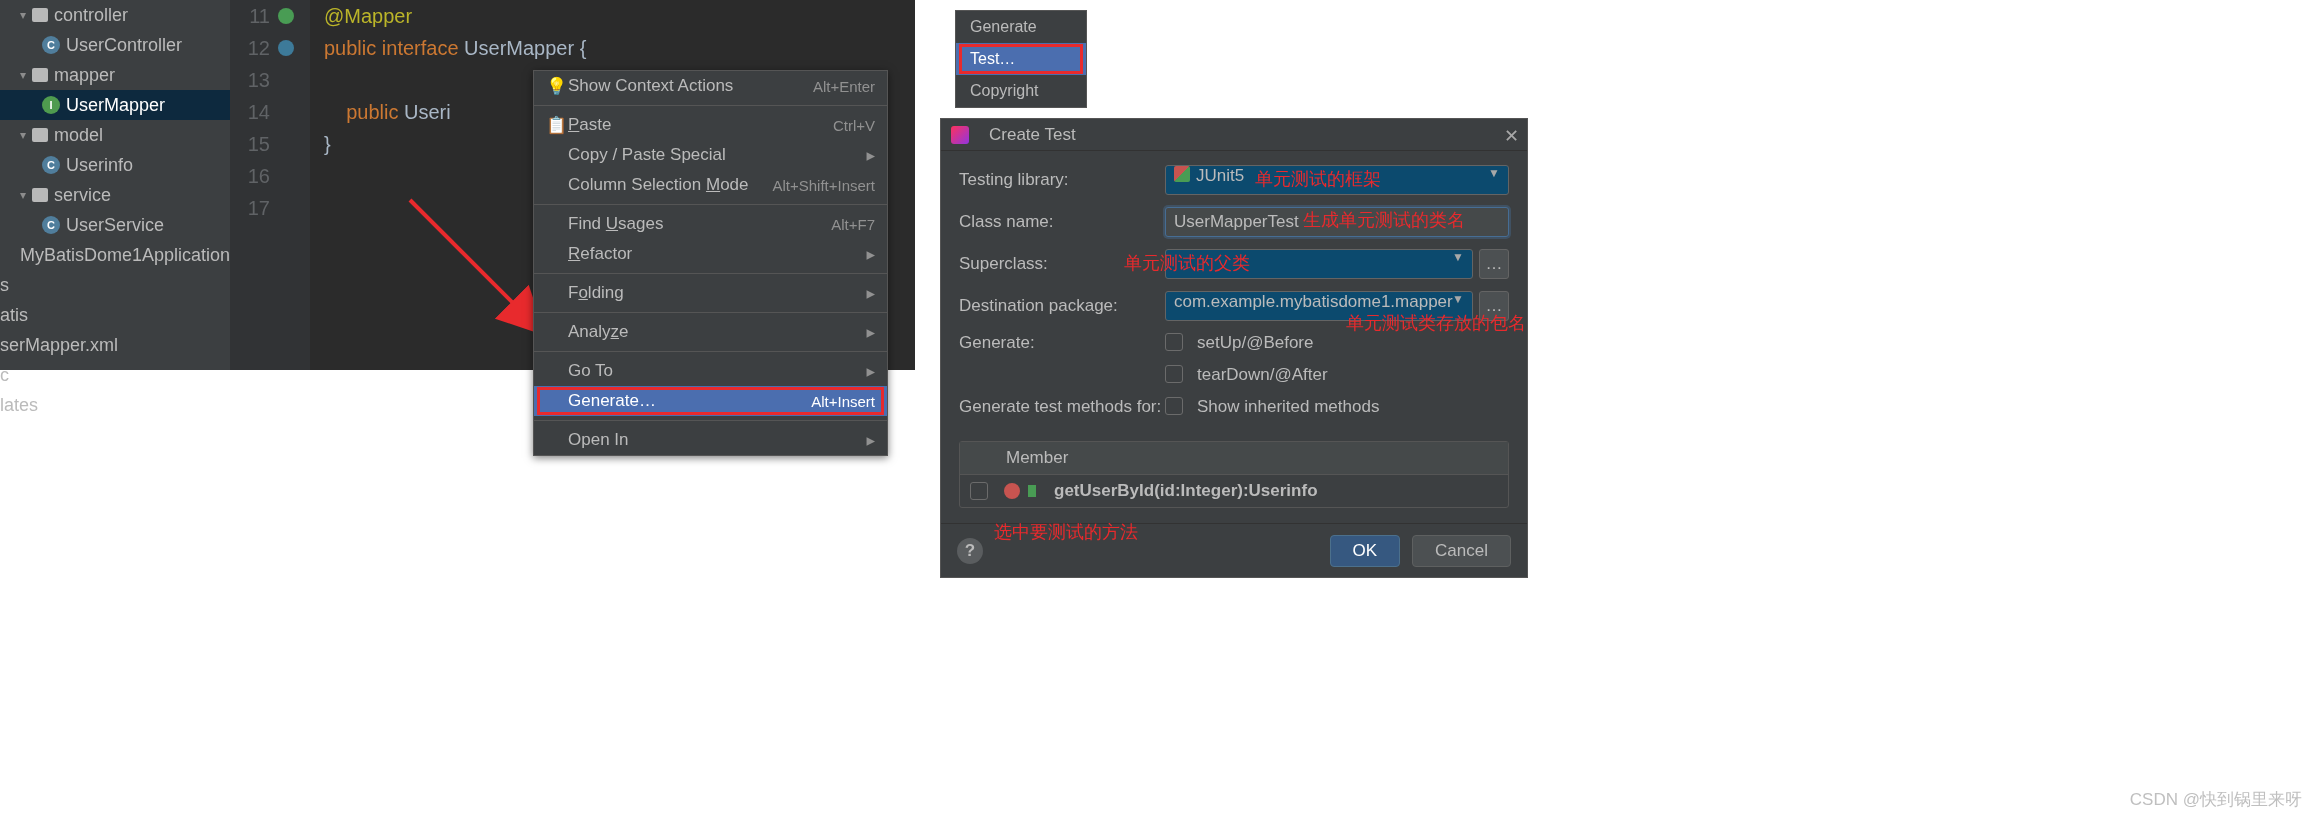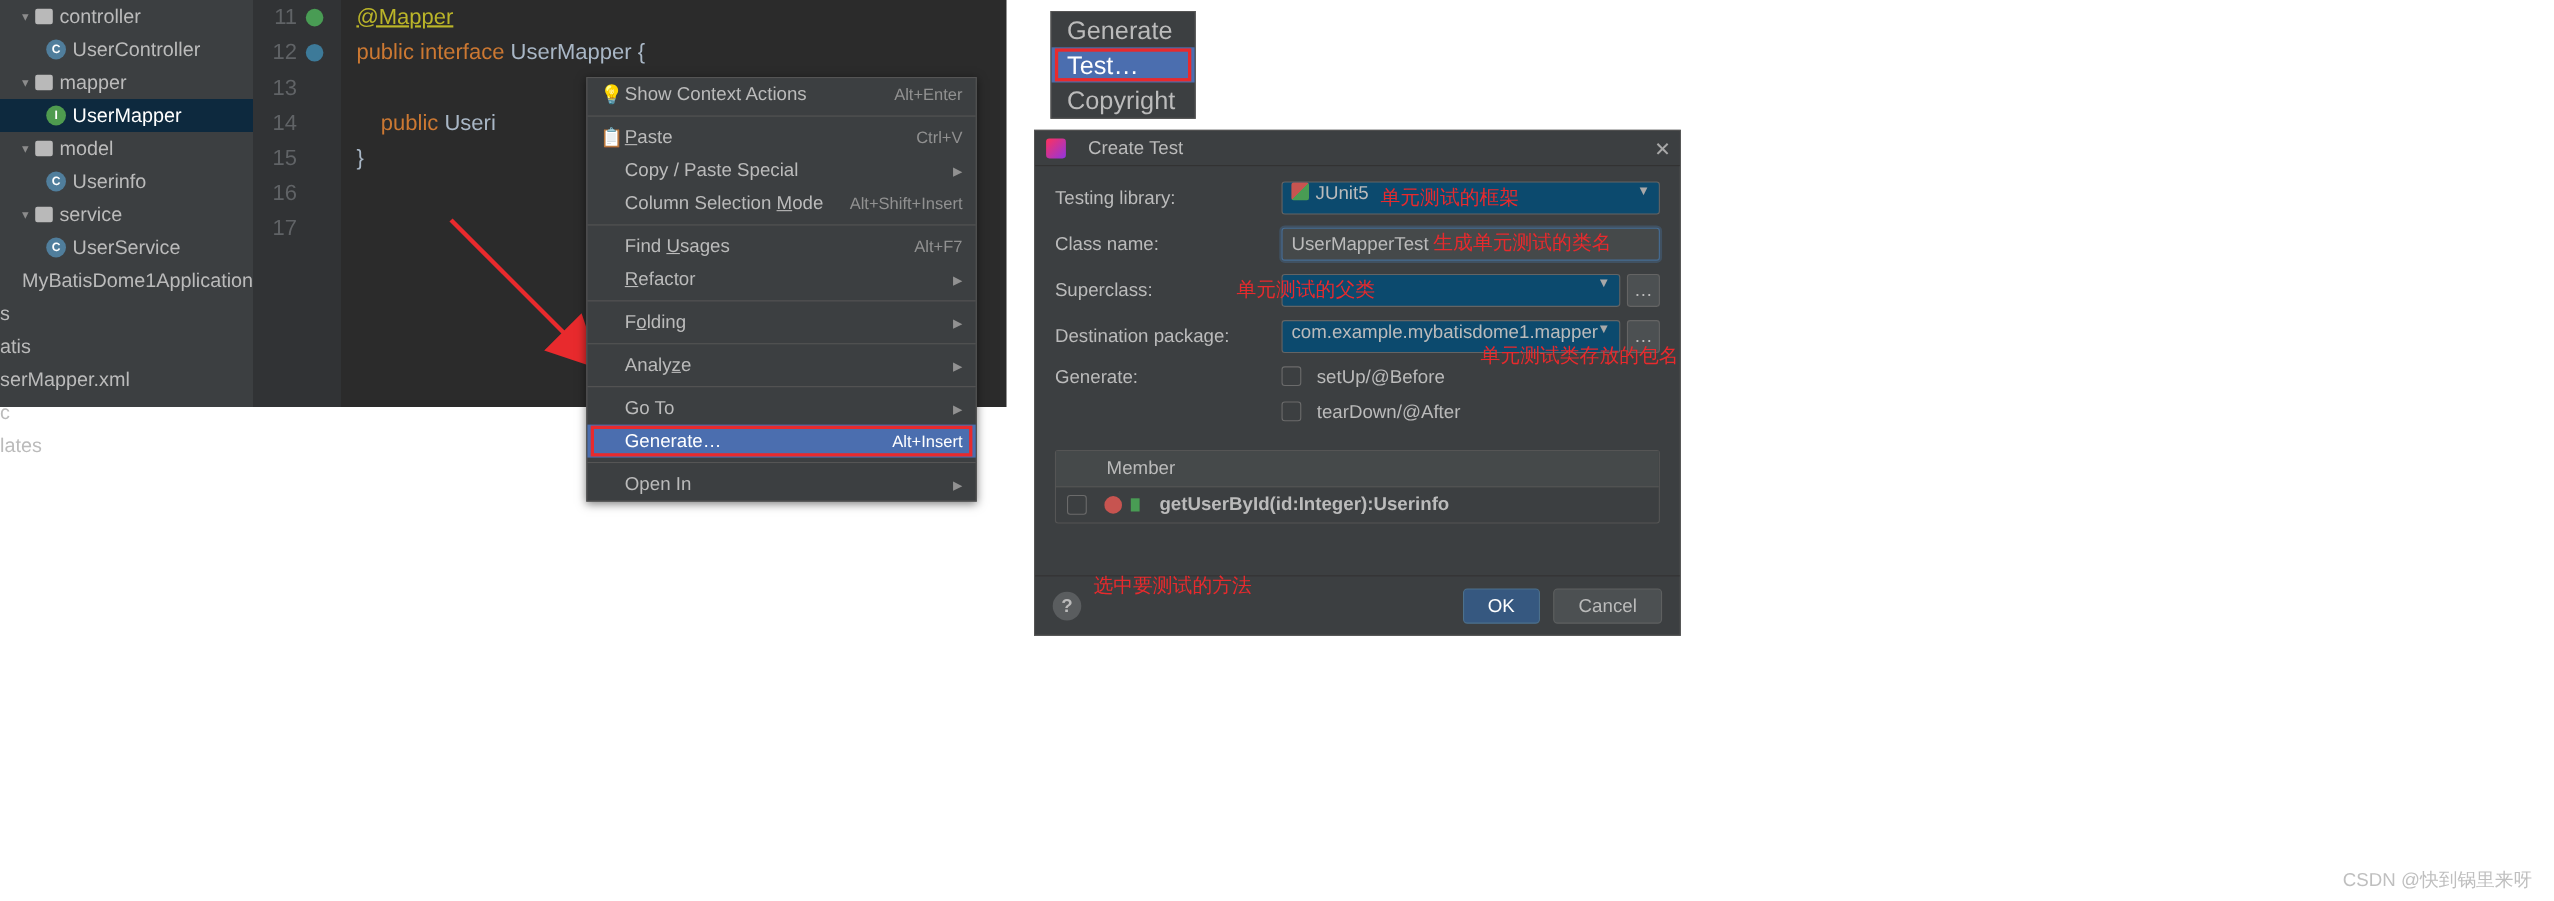--- a/index.html
+++ b/index.html
@@ -20,21 +20,21 @@
 
 .editor { position: absolute; left: 230px; top: 0; width: 685px; height: 370px; background: #2B2B2B; }
 .gutter { position: absolute; left: 0; top: 0; width: 80px; height: 100%; background: #313335; }
 .line { display: flex; align-items: center; height: 32px; font-family: Consolas, monospace; font-size: 20px; }
 .ln { width: 44px; text-align: right; color: #606366; padding-right: 4px; }
 .gic { width: 24px; display: flex; justify-content: center; }
 .gic-green { width: 16px; height: 16px; background: #499C54; border-radius: 50%; }
 .gic-blue { width: 16px; height: 16px; background: #3D7A99; border-radius: 50%; }
 .code { position: absolute; left: 94px; top: 0; font-family: Consolas, monospace; font-size: 20px; }
 .cl { height: 32px; display: flex; align-items: center; white-space: pre; }
-.tok-anno { color: #BBB529; text-decoration: underline; }
+.tok-anno { color: #BBB529; }
 .tok-kw { color: #CC7832; }
 .tok-type { color: #A9B7C6; }
 .tok-comment { color: #808080; }
 
 
 .ctx { position: absolute; left: 533px; top: 70px; width: 355px; background: #3C3F41; border: 1px solid #555; box-shadow: 0 2px 8px rgba(0,0,0,.5); font-size: 17px; color: #BBBBBB; }
 .ctx-row { display: flex; align-items: center; height: 30px; padding: 0 12px; position: relative; }
 .ctx-row.sel { background: #4B6EAF; color: #fff; }
 .ctx-ic { width: 22px; }
 .ctx-label { flex: 1; }
@@ -42,21 +42,21 @@
 .ctx-arrow { color: #919191; }
 .ctx-sep { height: 1px; background: #555; margin: 4px 0; }
 .bulb { color: #E8BA36; }
 .redbox { position: absolute; left: 3px; right: 3px; top: 1px; bottom: 1px; border: 3px solid #E82A2D; pointer-events: none; }
 .ul { text-decoration: underline; }
 
 
 .arrow-svg { position: absolute; left: 400px; top: 190px; pointer-events: none; }
 
 
-.gen-popup { position: absolute; left: 955px; top: 10px; width: 132px; background: #3C3F41; border: 1px solid #555; font-size: 23px; color: #BBBBBB; }
+.gen-popup { position: absolute; left: 955px; top: 10px; width: 132px; background: #3C3F41; border: 1px solid #555; font-size: 16px; color: #BBBBBB; }
 .gen-row { height: 32px; display: flex; align-items: center; padding: 0 14px; position: relative; }
 .gen-row.sel { background: #4B6EAF; color: #fff; }
 
 
 .dlg { position: absolute; left: 940px; top: 118px; width: 588px; height: 460px; background: #3C3F41; border: 1px solid #555; color: #BBBBBB; font-size: 17px; }
 .dlg-title { height: 32px; background: #3C3F41; border-bottom: 1px solid #323232; display: flex; align-items: center; padding: 0 10px; gap: 20px; }
 .dlg-close { position: absolute; right: 8px; top: 6px; color: #A8A8A8; font-size: 18px; cursor: pointer; }
 .dlg-body { padding: 14px 18px; }
 .form-row { display: flex; align-items: center; margin-bottom: 12px; }
 .form-lbl { width: 206px; }
@@ -320,20 +320,27 @@
           <span>setUp/@Before</span>
         </div>
     </div>
     <div class="form-row">
       <span class="form-lbl"></span>
       <div class="form-ctrl">
           <span class="chk"></span>
           <span>tearDown/@After</span>
         </div>
     </div>
+    <div class="form-row">
+      <span class="form-lbl">Generate test methods for:</span>
+      <div class="form-ctrl">
+          <span class="chk"></span>
+          <span>Show inherited methods</span>
+        </div>
+    </div>
     <div class="members">
       <div class="mem-hdr">Member</div>
       <div class="mem-row">
         <span class="chk"></span>
         <span class="m-ic-r"></span>
         <span class="m-ic-g"></span>
         <span style="margin-left:10px">getUserById(id:Integer):Userinfo</span>
       </div>
     </div>
   </div>

